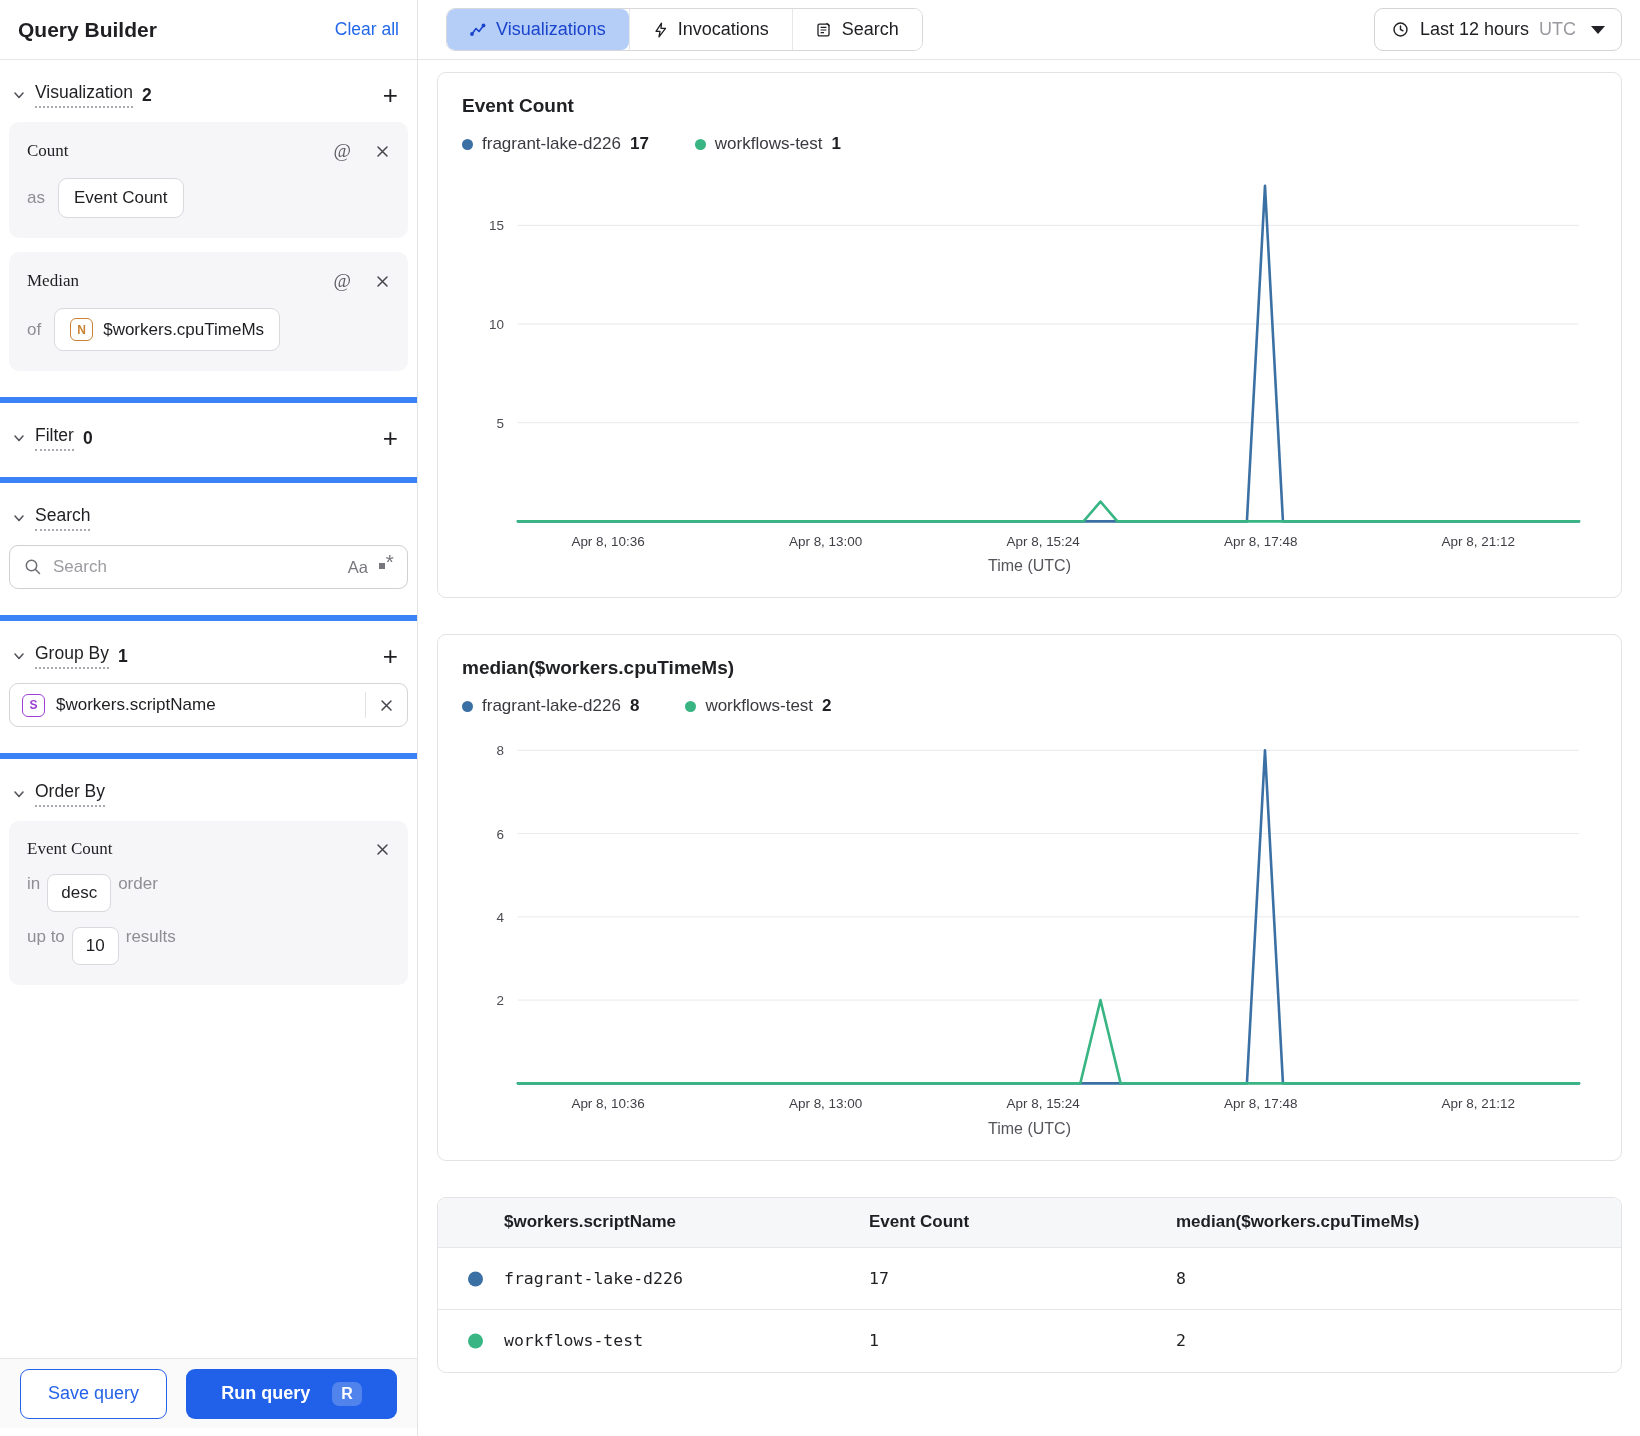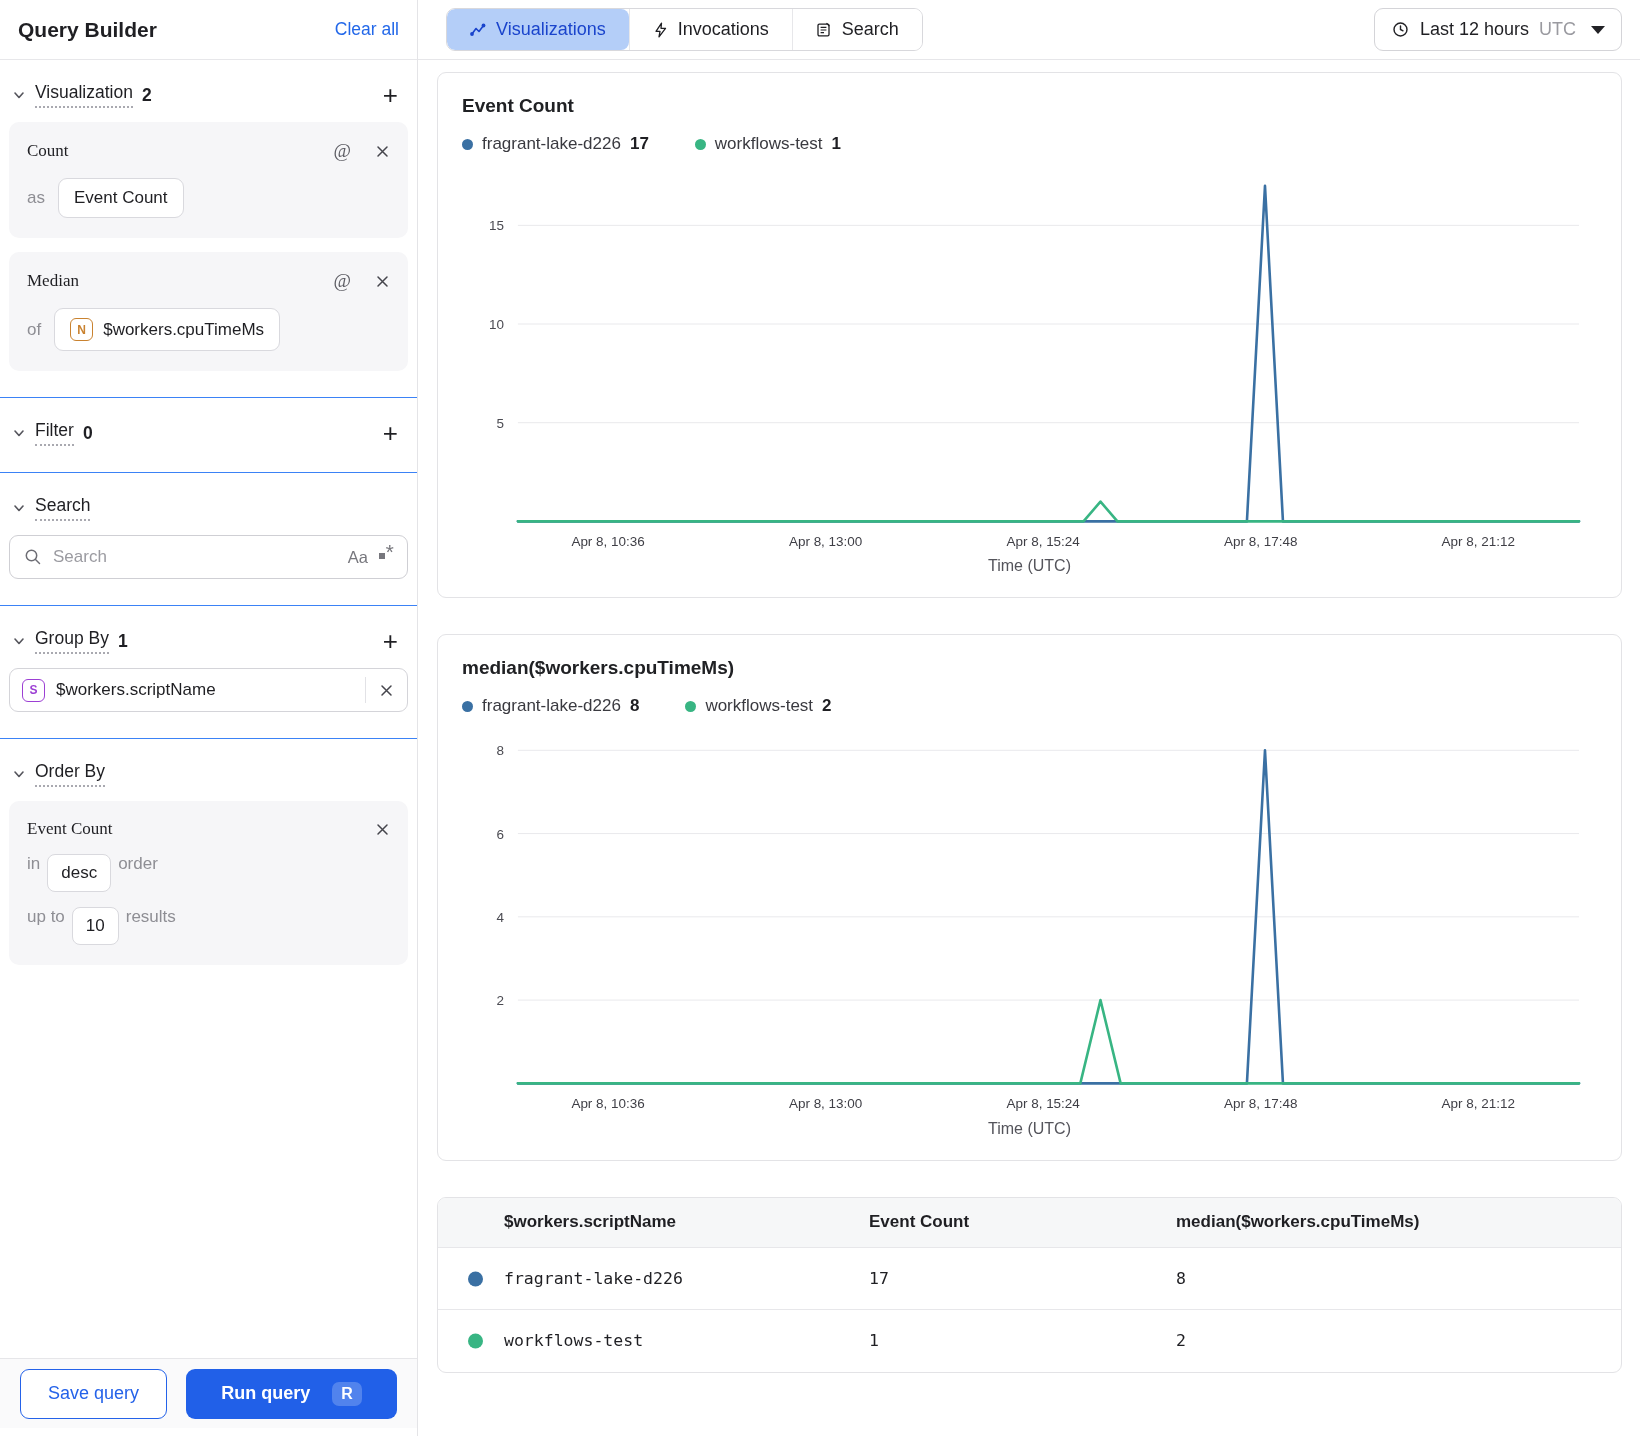--- a/index.html
+++ b/index.html
@@ -7,21 +7,21 @@
   body {
     font-family:"Liberation Sans","DejaVu Sans",sans-serif;
     background:#ffffff; color:#1f1f23; display:flex;
   }
   
   .sidebar { width:418px; min-width:418px; border-right:1px solid #e4e4e7; position:relative; background:#fff; }
   .sb-header { height:60px; display:flex; align-items:center; justify-content:space-between;
     padding:0 18px; border-bottom:1px solid #e7e7ea; }
   .sb-title { font-size:21px; font-weight:700; }
   .clear-all { font-size:17.5px; color:#2368e9; cursor:pointer; }
-  .section { border-bottom:1px solid #3b82f6; padding:22px 9px 26px; }
+  .section { border-bottom:6px solid #3b82f6; padding:22px 9px 26px; }
   .section.no-border { border-bottom:none; }
   .sec-head { display:flex; align-items:center; padding:0 6px 0 3px; }
   .chev { width:14px; height:14px; margin-right:9px; display:inline-flex; }
   .sec-label { font-size:17.5px; color:#1f1f23; border-bottom:2px dotted #a9a9b0; padding-bottom:3px; cursor:pointer; }
   .sec-count { font-size:17.5px; font-weight:700; margin-left:9px; }
   .plus-btn { margin-left:auto; font-size:26px; font-weight:300; line-height:18px; color:#1f1f23; cursor:pointer; padding:0 4px; }
   .agg-card { background:#f6f6f8; border-radius:10px; padding:18px 18px 20px; margin-top:14px; }
   .agg-head { display:flex; align-items:center;font-family:Liberation Serif, serif; }
   .agg-label { font-size:17px; }
   .agg-icons { margin-left:auto; display:flex; align-items:center; gap:24px; }

